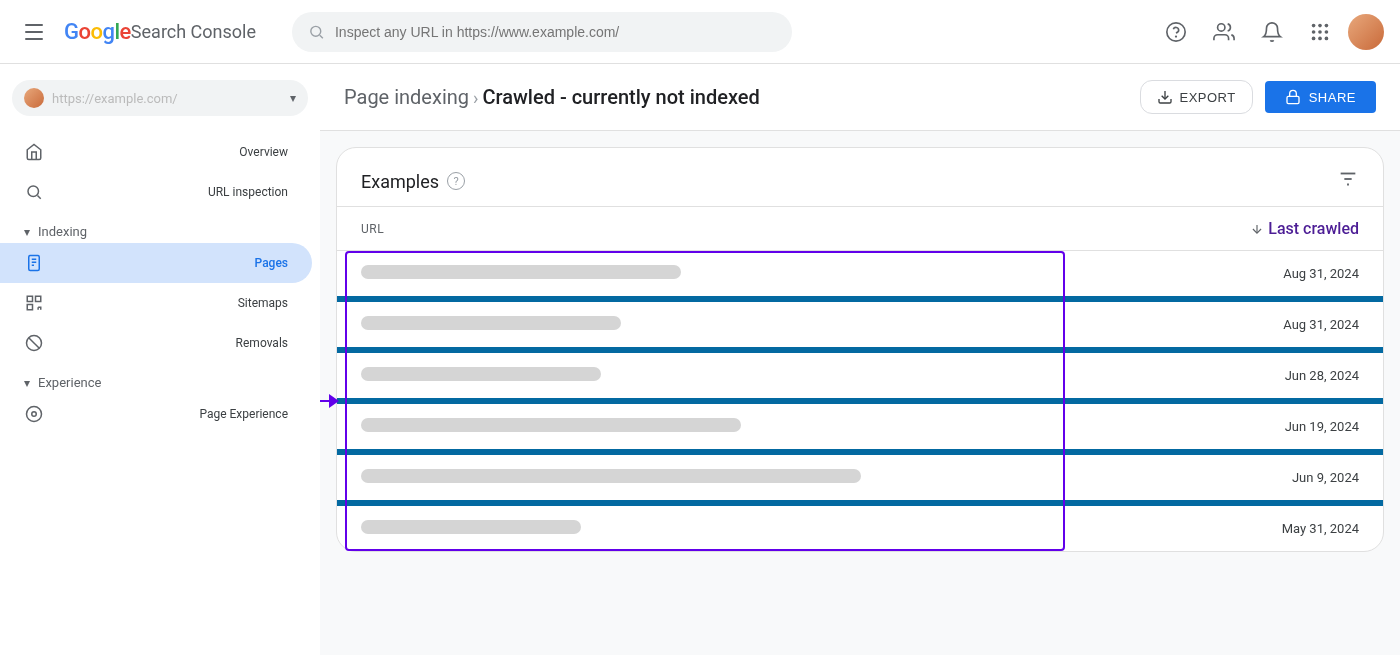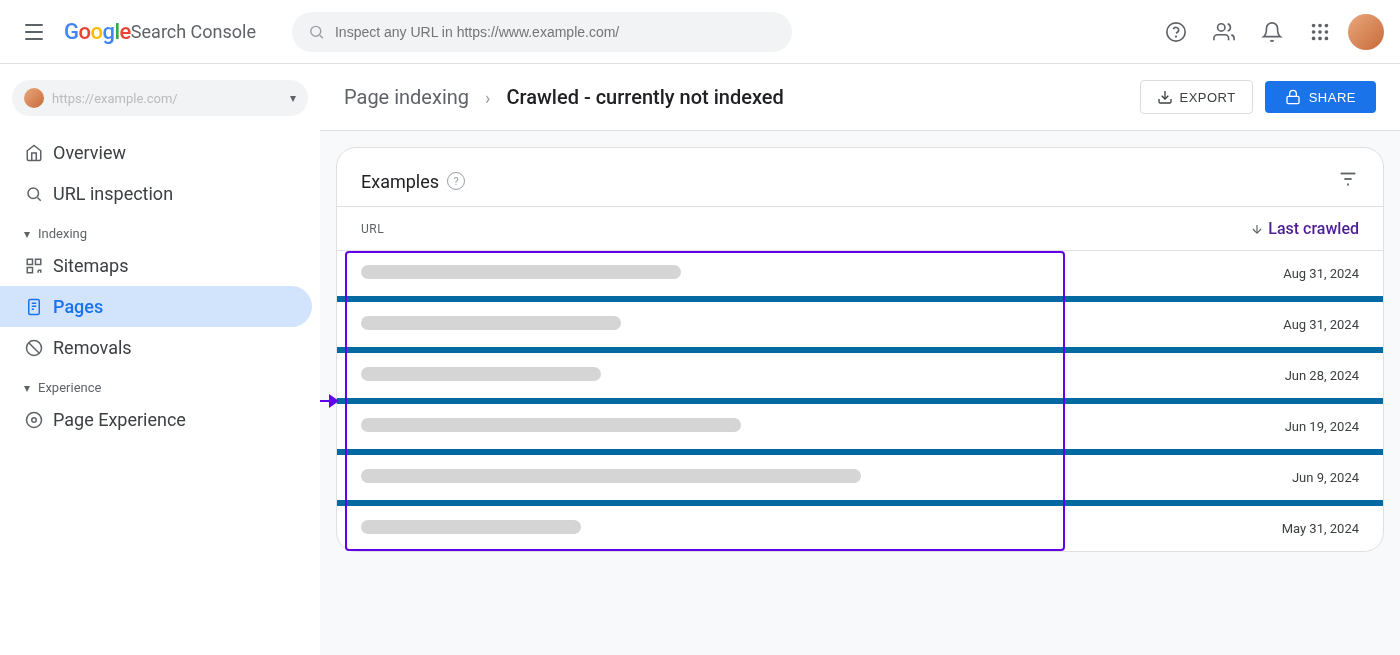--- a/index.html
+++ b/index.html
@@ -86,21 +86,21 @@
       flex: 1; font-size: 13px; color: #bbb;
       overflow: hidden; text-overflow: ellipsis; white-space: nowrap;
     }
     .property-arrow { color: #5f6368; font-size: 12px; }
 
     .nav-item {
       display: flex; align-items: center; gap: 9px;
       padding: 10px 24px;
       cursor: pointer; border-radius: 0 24px 24px 0;
       margin-right: 8px;
-      font-size: 18px; color: #3c4043;
+      font-size: 12px; color: #3c4043; justify-content: space-between;
     }
     .nav-item.active { background: #d2e3fc; color: #1a73e8; font-weight: 500; }
     .nav-item .nav-icon { width: 20px; height: 20px; display: flex; align-items: center; justify-content: center; color: #5f6368; flex-shrink: 0; }
     .nav-item.active .nav-icon { color: #1a73e8; }
 
     .nav-section-header {
       display: flex; align-items: center; gap: 8px;
       padding: 12px 24px 4px 24px;
       font-size: 13px; color: #5f6368; cursor: pointer;
     }
@@ -113,29 +113,29 @@
       overflow-y: auto;
       padding: 0;
     }
 
     .breadcrumb-bar {
       background: #fff;
       padding: 16px 24px;
       display: flex; align-items: center; justify-content: space-between;
       border-bottom: 1px solid #e0e0e0;
     }
-    .breadcrumb { display: flex; align-items: center; gap: 16px; font-size: 20px; }
+    .breadcrumb { display: flex; align-items: center; gap: 4px; font-size: 20px; }
     .breadcrumb-link { color: #5f6368; font-weight: 400; cursor: pointer; }
     .breadcrumb-sep { color: #9aa0a6; font-size: 18px; }
     .breadcrumb-current { color: #202124; font-weight: 500; }
 
     .breadcrumb-actions { display: flex; align-items: center; gap: 12px; }
     .export-btn {
       display: flex; align-items: center; gap: 6px;
-      padding: 8px 16px; border: 1px solid #dadce0; border-radius: 4px;
+      padding: 8px 16px; border: 1px solid #dadce0; border-radius: 12px;
       background: #fff; font-size: 13px; font-weight: 500; color: #3c4043;
       cursor: pointer; letter-spacing: 0.5px;
     }
     .share-btn {
       display: flex; align-items: center; gap: 8px;
       padding: 8px 20px; background: #1a73e8; border: none; border-radius: 4px;
       font-size: 13px; font-weight: 500; color: #fff; cursor: pointer;
       letter-spacing: 0.5px;
     }
 
@@ -314,42 +314,42 @@
         </svg>
       </span>
       <span>URL inspection</span>
     </div>
 
     <div class="nav-section-header">
       <span class="chevron">▾</span>
       <span>Indexing</span>
     </div>
 
+    <div class="nav-item active">
+      <span class="nav-icon">
+        <svg width="18" height="18" viewBox="0 0 24 24" fill="none" stroke="currentColor" stroke-width="2">
+          <rect x="5" y="2" width="14" height="20" rx="2" ry="2"></rect>
+          <line x1="9" y1="7" x2="15" y2="7"></line>
+          <line x1="9" y1="11" x2="15" y2="11"></line>
+          <line x1="9" y1="15" x2="12" y2="15"></line>
+        </svg>
+      </span>
+      <span>Pages</span>
+    </div>
+
     <div class="nav-item">
       <span class="nav-icon">
         <svg width="18" height="18" viewBox="0 0 24 24" fill="none" stroke="currentColor" stroke-width="2">
           <rect x="3" y="3" width="7" height="7"></rect>
             <rect x="14" y="3" width="7" height="7"></rect>
           <rect x="3" y="14" width="7" height="7"></rect>
           <path d="M17.5 17.5 L21 17.5 L21 21 M17.5 17.5 L17.5 21"></path>
         </svg>
       </span>
       <span>Sitemaps</span>
-    </div>
-
-    <div class="nav-item active">
-      <span class="nav-icon">
-        <svg width="18" height="18" viewBox="0 0 24 24" fill="none" stroke="currentColor" stroke-width="2">
-          <rect x="5" y="2" width="14" height="20" rx="2" ry="2"></rect>
-          <line x1="9" y1="7" x2="15" y2="7"></line>
-          <line x1="9" y1="11" x2="15" y2="11"></line>
-          <line x1="9" y1="15" x2="12" y2="15"></line>
-        </svg>
-      </span>
-      <span>Pages</span>
     </div>
 
     <div class="nav-item">
       <span class="nav-icon">
         <svg width="18" height="18" viewBox="0 0 24 24" fill="none" stroke="currentColor" stroke-width="2">
           <circle cx="12" cy="12" r="10"></circle>
           <path d="M4.93 4.93 L19.07 19.07"></path>
         </svg>
       </span>
       <span>Removals</span>

